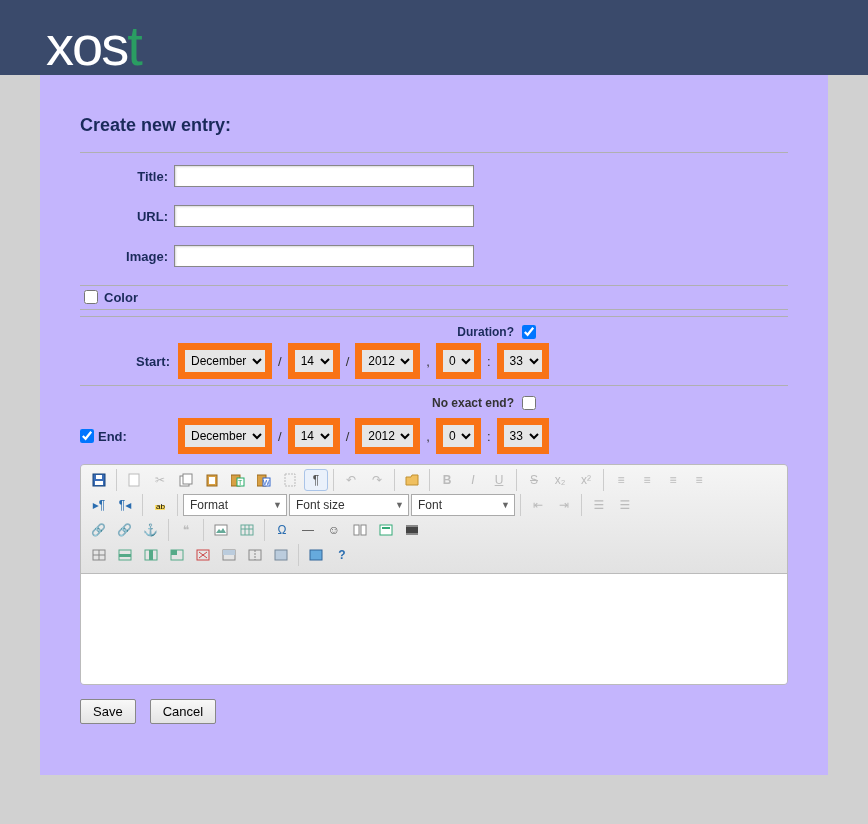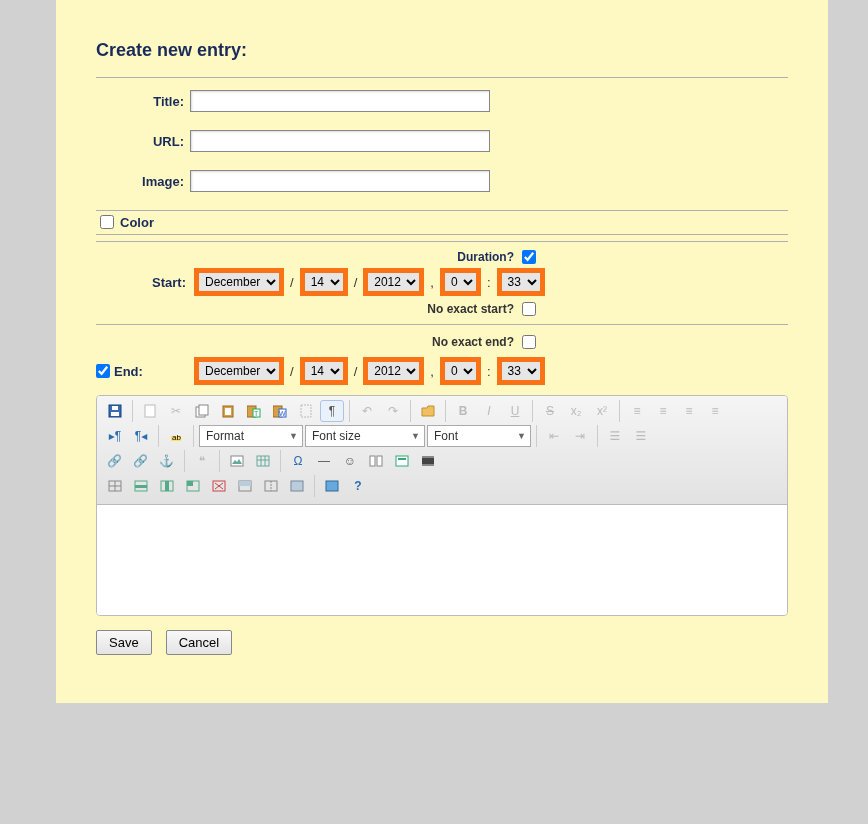--- a/index.html
+++ b/index.html
@@ -25,22 +25,22 @@
     left: 46px;
     top: 18px;
     font-size: 56px;
     font-weight: 300;
     letter-spacing: -2px;
     color: #fff;
     line-height: 1;
   }
   .logo .accent { color: #2a9d62; font-weight: 400;}
   .content {
-    background: #fef9c3;
-    margin: 0 40px 0 56px;
+    background: #c4b5fd;
+    margin: 0 40px 0 40px;
     min-height: 700px;
     padding: 40px 40px 48px 40px;
   }
   .page-title {
     color: #1a2a5a;
     font-size: 18px;
     font-weight: bold;
     margin: 0 0 16px 0;
   }
   .hr { border: none; border-top: 1px solid #b0b0b0; margin: 6px 0 12px 0; }
@@ -97,23 +97,23 @@
   .time-label {
     width: 94px;
     text-align: right;
     color: #1a2a5a;
     font-weight: bold;
     font-size: 13px;
     padding-right: 4px;
   }
   select {
     background: #e6e6e6;
-    border: 5px solid #f97316;
+    border: 7px solid #f97316;
     font-size: 12px;
-    height: 28px;
+    height: 36px;
     padding: 0 2px;
   }
   .sep { font-size: 13px; padding: 0 2px;}
   .subtext-row {
     display: flex;
     justify-content: flex-end;
     align-items: center;
     gap: 8px;
     padding-right: 252px;
     font-size: 12px;
@@ -220,20 +220,25 @@
     padding: 4px 12px;
     font-size: 13px;
     cursor: pointer;
   }
   svg { display:block; }
 </style>
 </head>
 <body>
 
 <div class="outer">
+  <div class="header">
+    <div class="logo">
+      <span>xos</span><span class="accent">t</span>
+    </div>
+  </div>
 
   <div class="content">
 
     <h2 class="page-title">Create new entry:</h2>
     <hr class="hr">
 
     <div class="form-row">
       <div class="form-label">Title:</div>
       <input class="form-input" type="text" value="" style="">
     </div>
@@ -263,24 +268,20 @@
         <div class="time-label">Start:</div>
         <select><option>December</option></select>
         <span class="sep">/</span>
         <select><option>14</option></select>
         <span class="sep">/</span>
         <select><option>2012</option></select>
         <span class="sep">,</span>
         <select><option>0</option></select>
         <span class="sep">:</span>
         <select><option>33</option></select>
-      </div>
-      <div class="subtext-row">
-        <span>No exact start?</span>
-        <input type="checkbox" style="">
       </div>
 
       <hr class="hr2">
 
       <div class="subtext-row" style="margin-top:10px;">
         <span>No exact end?</span>
         <input type="checkbox" style="">
       </div>
       <div class="time-row">
         <div class="time-label end-with-check">

